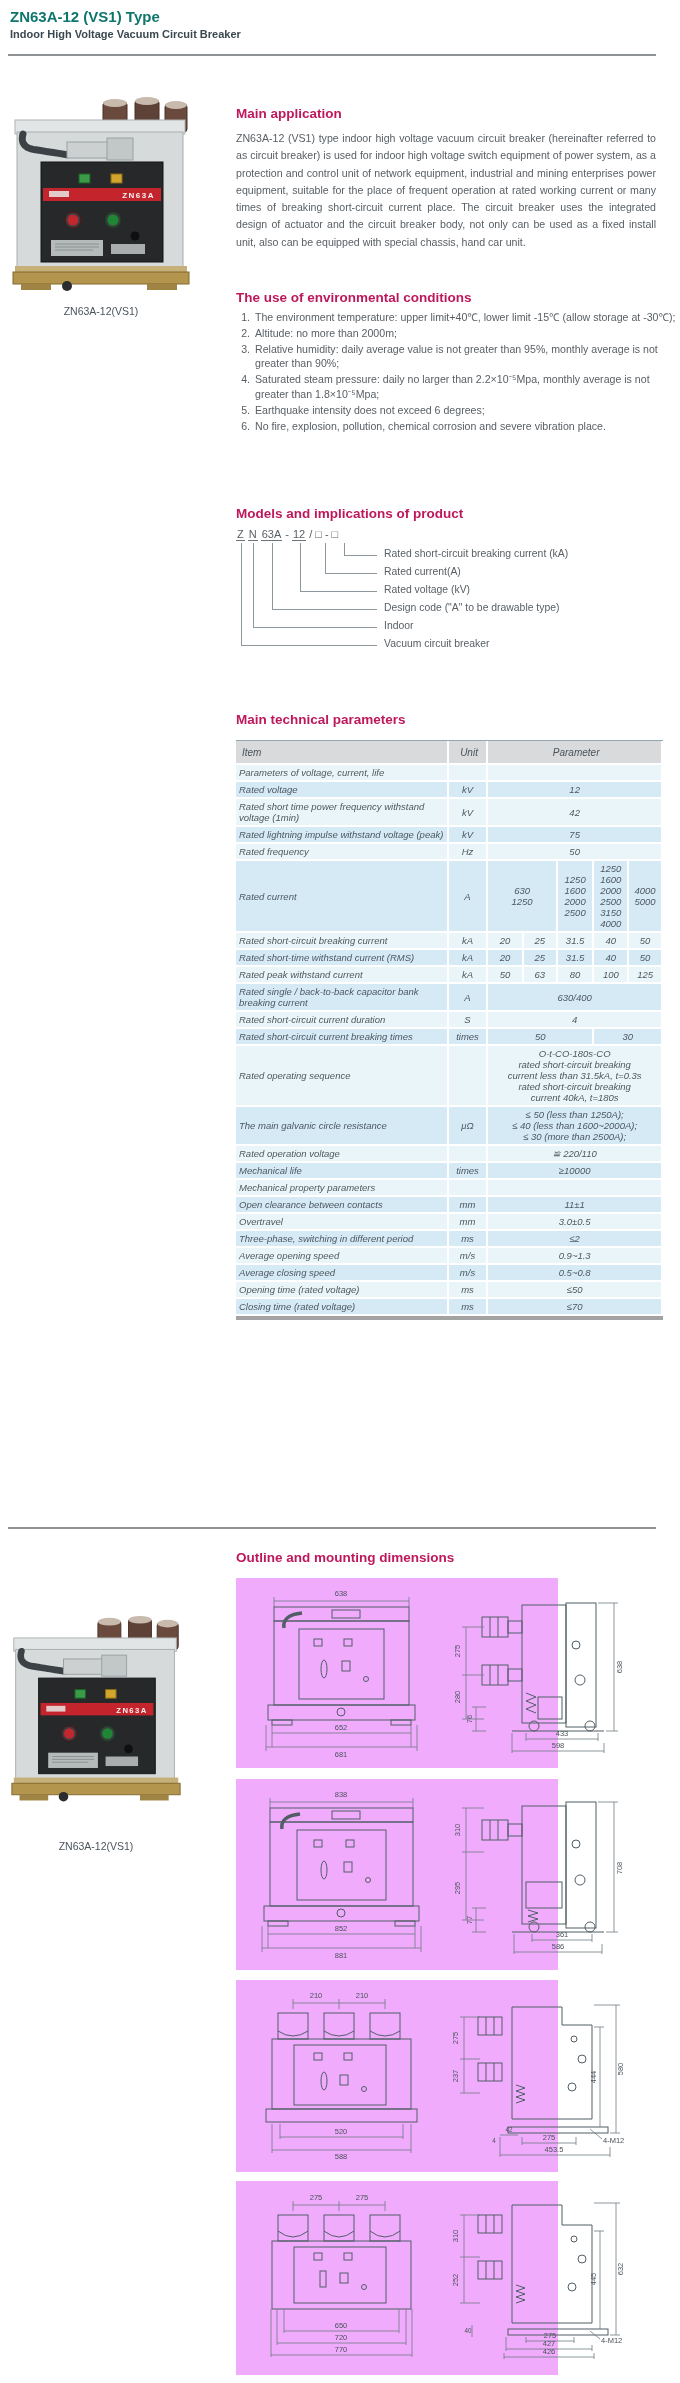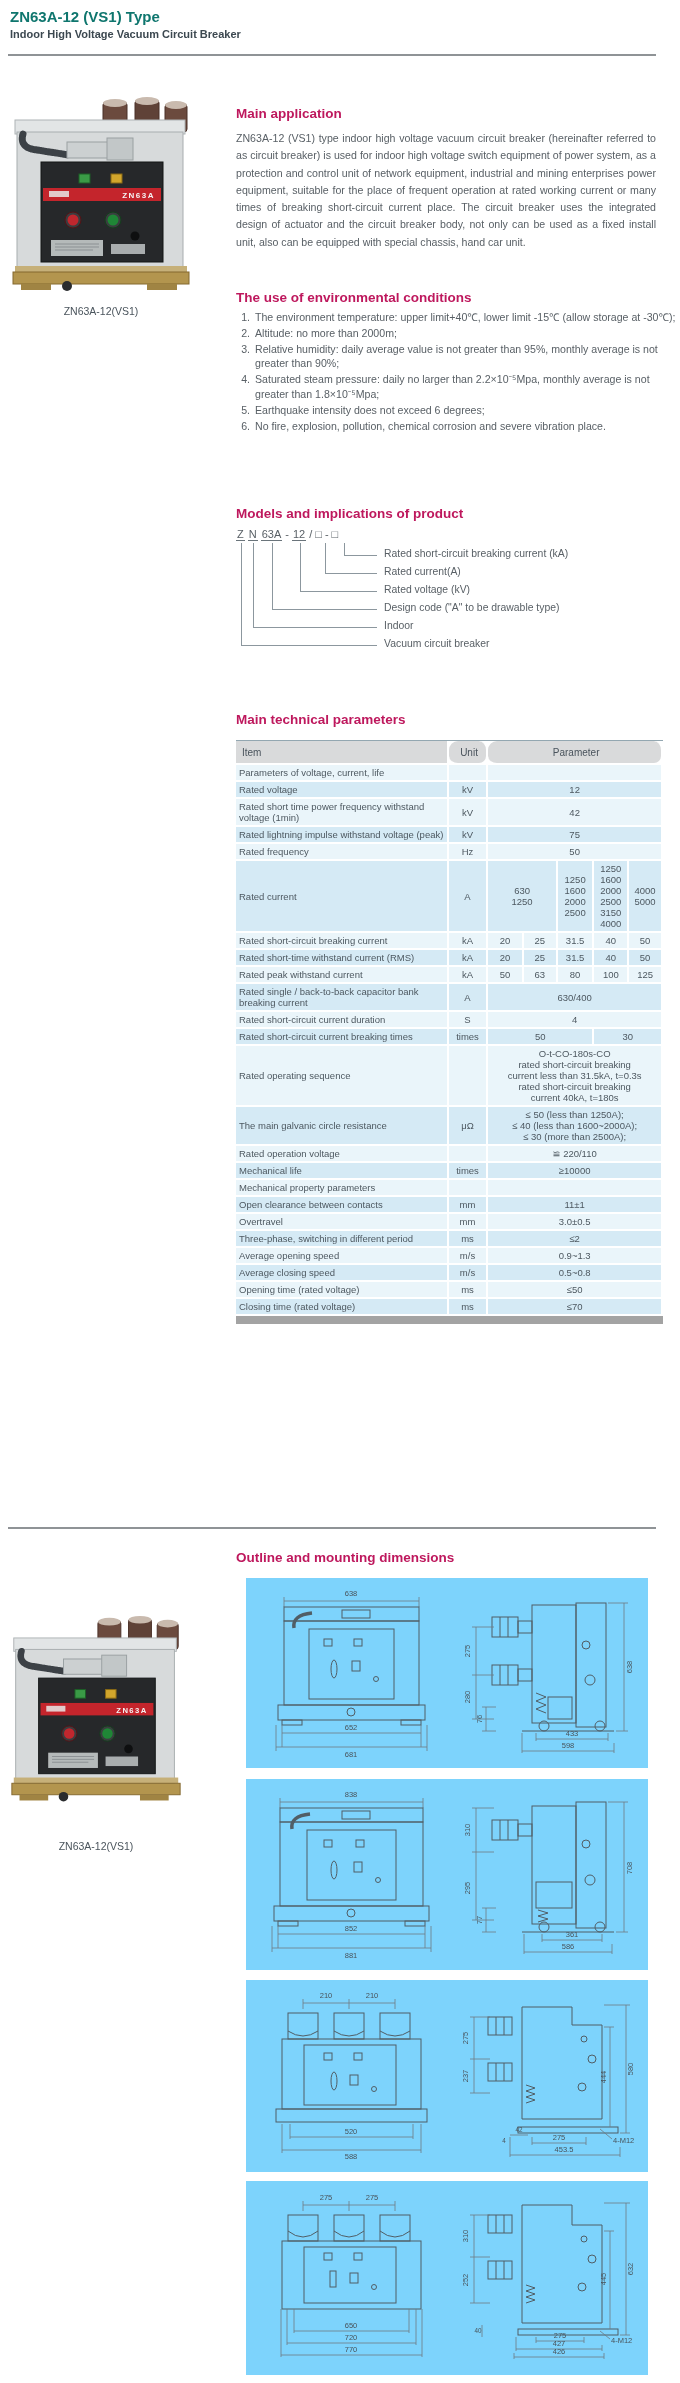--- a/index.html
+++ b/index.html
@@ -15,31 +15,31 @@
   .caption{position:absolute;font-size:10.5px;color:#4a545c;text-align:center;}
   
   .mdl{position:absolute;left:236px;top:528px;width:424px;height:132px;}
   .mcode{position:absolute;left:0;top:0;font-size:11px;color:#596066;letter-spacing:0;}
   .mcode span{display:inline-block;margin-right:3px;}
   .mcode .u{border-bottom:1.2px solid #6a747b;padding:0 1px;}
   .elbow{position:absolute;border-left:1px solid #8c979e;border-bottom:1px solid #8c979e;}
   .mlabel{position:absolute;left:148px;font-size:10.4px;color:#596066;white-space:nowrap;}
   
   .tblwrap{position:absolute;left:236px;top:740px;width:427px;}
-  table.tech{border-collapse:separate;border-spacing:0;width:427px;border-top:1px solid #93a7b1;border-bottom:8px solid #a3a3a3;}
+  table.tech{border-collapse:separate;border-spacing:0;width:427px;border-top:1px solid #93a7b1;border-bottom:4px solid #a3a3a3;font-style:italic;}
   table.tech td,table.tech th{border-right:2px solid #fff;border-bottom:2px solid #fff;font-size:9.5px;font-weight:normal;vertical-align:middle;padding:2px 3px;color:#4d5860;}
   table.tech thead th{background:#d9dadb;color:#49535c;text-align:left;height:18px;padding-left:6px;font-size:10px;}
-  table.tech thead th.c{text-align:center;border-radius:9px;}
+  table.tech thead th.c{text-align:center;}
   tbody tr:nth-child(odd){background:#eaf5fa;}
   tbody tr:nth-child(even){background:#d5eaf5;}
   td.ti{text-align:left;padding-left:6px;width:212px;}
   td.tu{text-align:center;width:32px;}
   td.tp{text-align:center;white-space:pre-line;}
   
-  .panel{position:absolute;left:236px;width:402px;background:#7dd3fc;margin-left:10px;}
+  .panel{position:absolute;left:236px;width:322px;background:#f0abfc;}
   .panel svg{position:absolute;}
   .dl{stroke:#6f7b83;stroke-width:0.8;fill:none;}
   .sh{stroke:#515e66;stroke-width:1;fill:none;}
   .dim{font-family:"Liberation Sans",sans-serif;font-size:7.5px;fill:#49535a;}
   .dims{font-family:"Liberation Sans",sans-serif;font-size:6.3px;fill:#49535a;}
   .badge{font-family:"Liberation Sans",sans-serif;font-size:8px;font-weight:bold;fill:#f4f4f4;letter-spacing:1.5px;}
 </style>
 </head>
 <body>
 

